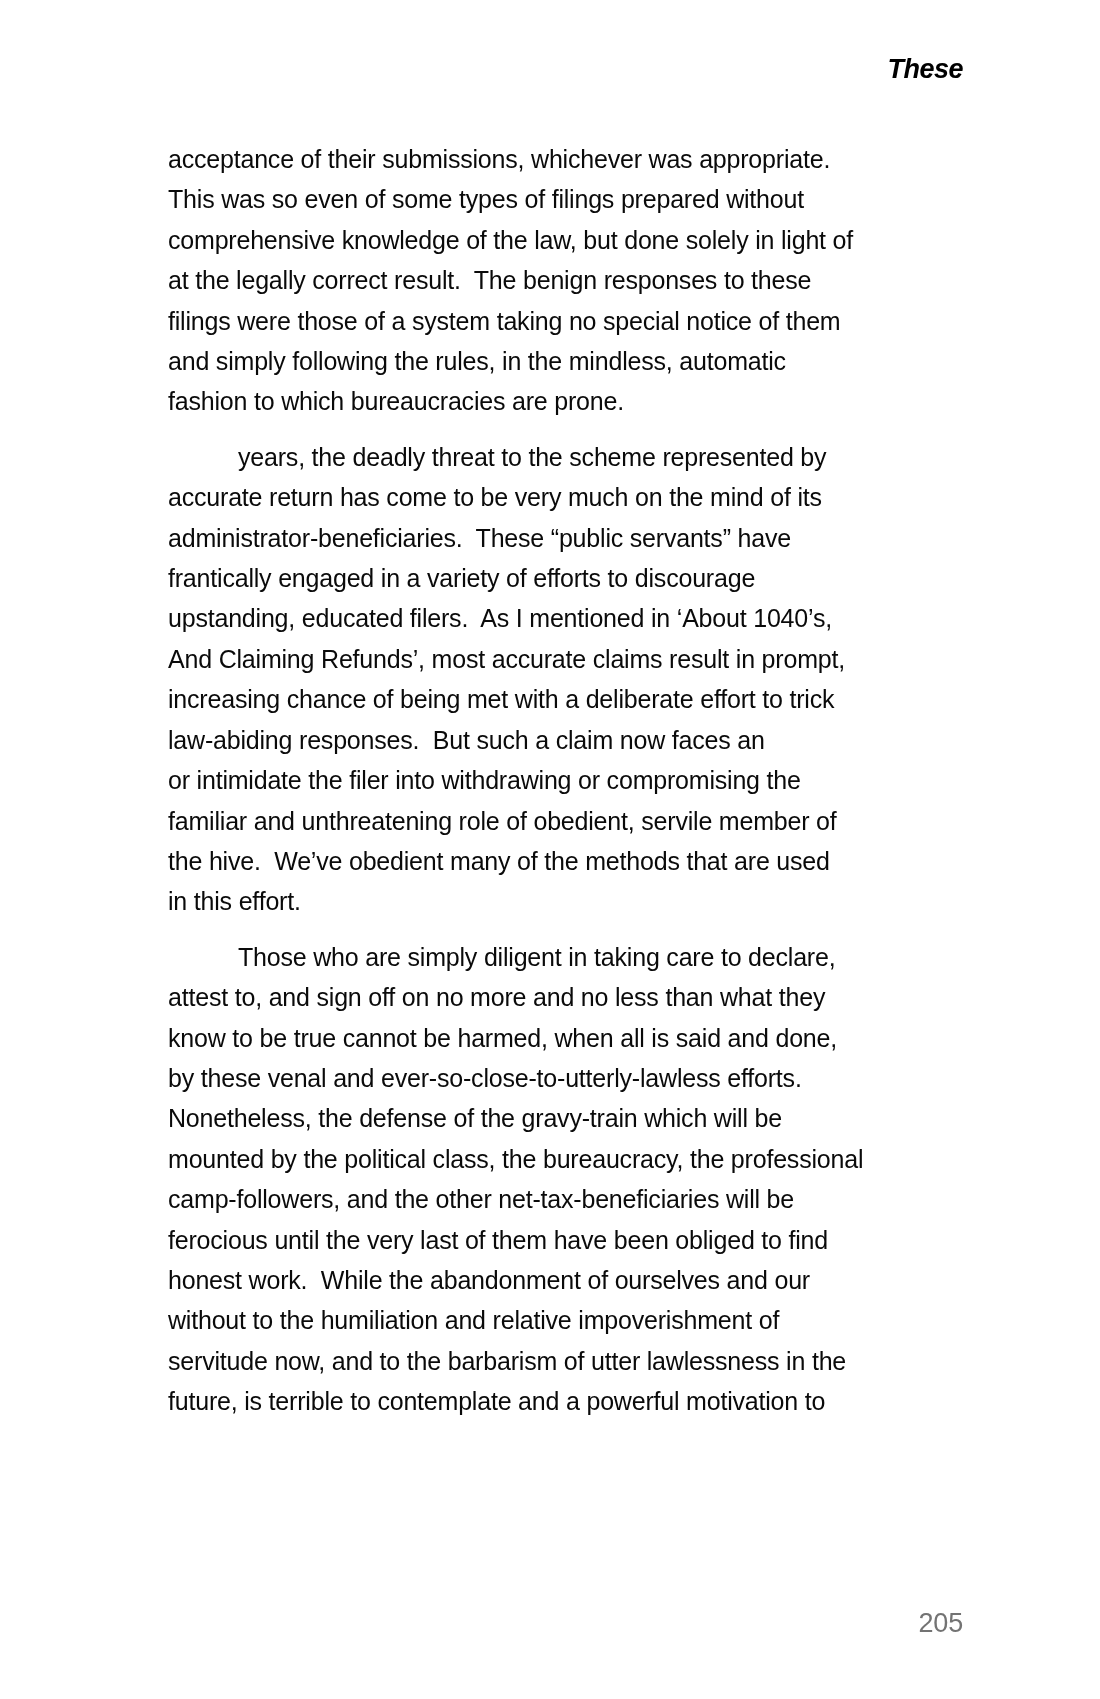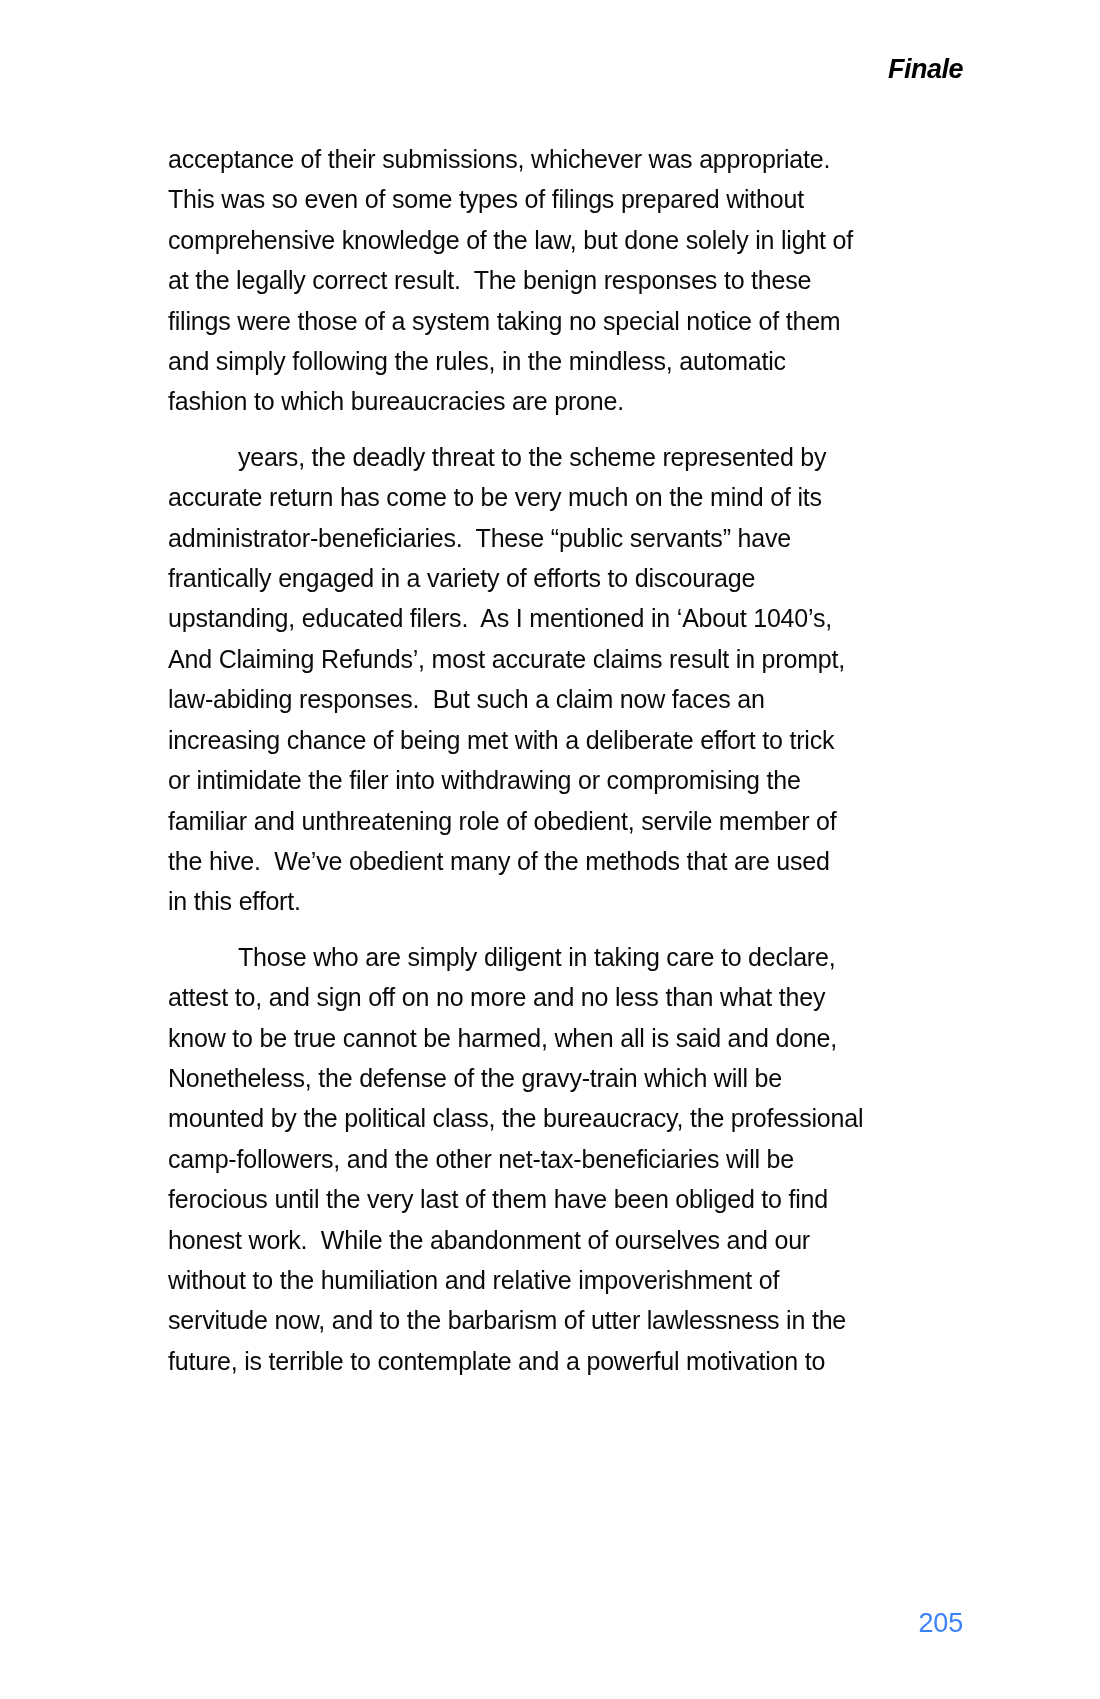--- a/index.html
+++ b/index.html
@@ -46,57 +46,58 @@
   }
   .para.indented .line:first-child {
     padding-left: 70px;      
   }
   .page-number {
     position: absolute;
     top: 1608px;
     right: 137px;
     font-size: 27px;
     letter-spacing: -0.2px;
-    color: #3b82f6;
+    color: #737373;
   }
 </style>
 </head>
 <body>
 
 <div class="page">
-  <div class="running-header">Finale</div>
+  <div class="running-header">These</div>
 
   <div class="body-text">
       <p class="para">
         <span class="line">acceptance of their submissions, whichever was appropriate.</span>
         <span class="line">This was so even of some types of filings prepared without</span>
         <span class="line">comprehensive knowledge of the law, but done solely in light of</span>
         <span class="line">at the legally correct result.  The benign responses to these</span>
         <span class="line">filings were those of a system taking no special notice of them</span>
         <span class="line">and simply following the rules, in the mindless, automatic</span>
         <span class="line">fashion to which bureaucracies are prone.</span>
       </p>
       <p class="para indented">
         <span class="line">years, the deadly threat to the scheme represented by</span>
         <span class="line">accurate return has come to be very much on the mind of its</span>
         <span class="line">administrator-beneficiaries.  These “public servants” have</span>
         <span class="line">frantically engaged in a variety of efforts to discourage</span>
         <span class="line">upstanding, educated filers.  As I mentioned in ‘About 1040’s,</span>
         <span class="line">And Claiming Refunds’, most accurate claims result in prompt,</span>
+        <span class="line">increasing chance of being met with a deliberate effort to trick</span>
         <span class="line">law-abiding responses.  But such a claim now faces an</span>
-        <span class="line">increasing chance of being met with a deliberate effort to trick</span>
         <span class="line">or intimidate the filer into withdrawing or compromising the</span>
         <span class="line">familiar and unthreatening role of obedient, servile member of</span>
         <span class="line">the hive.  We’ve obedient many of the methods that are used</span>
         <span class="line">in this effort.</span>
       </p>
       <p class="para indented">
         <span class="line">Those who are simply diligent in taking care to declare,</span>
         <span class="line">attest to, and sign off on no more and no less than what they</span>
         <span class="line">know to be true cannot be harmed, when all is said and done,</span>
+        <span class="line">by these venal and ever-so-close-to-utterly-lawless efforts.</span>
         <span class="line">Nonetheless, the defense of the gravy-train which will be</span>
         <span class="line">mounted by the political class, the bureaucracy, the professional</span>
         <span class="line">camp-followers, and the other net-tax-beneficiaries will be</span>
         <span class="line">ferocious until the very last of them have been obliged to find</span>
         <span class="line">honest work.  While the abandonment of ourselves and our</span>
         <span class="line">without to the humiliation and relative impoverishment of</span>
         <span class="line">servitude now, and to the barbarism of utter lawlessness in the</span>
         <span class="line">future, is terrible to contemplate and a powerful motivation to</span>
       </p>
     </div>

